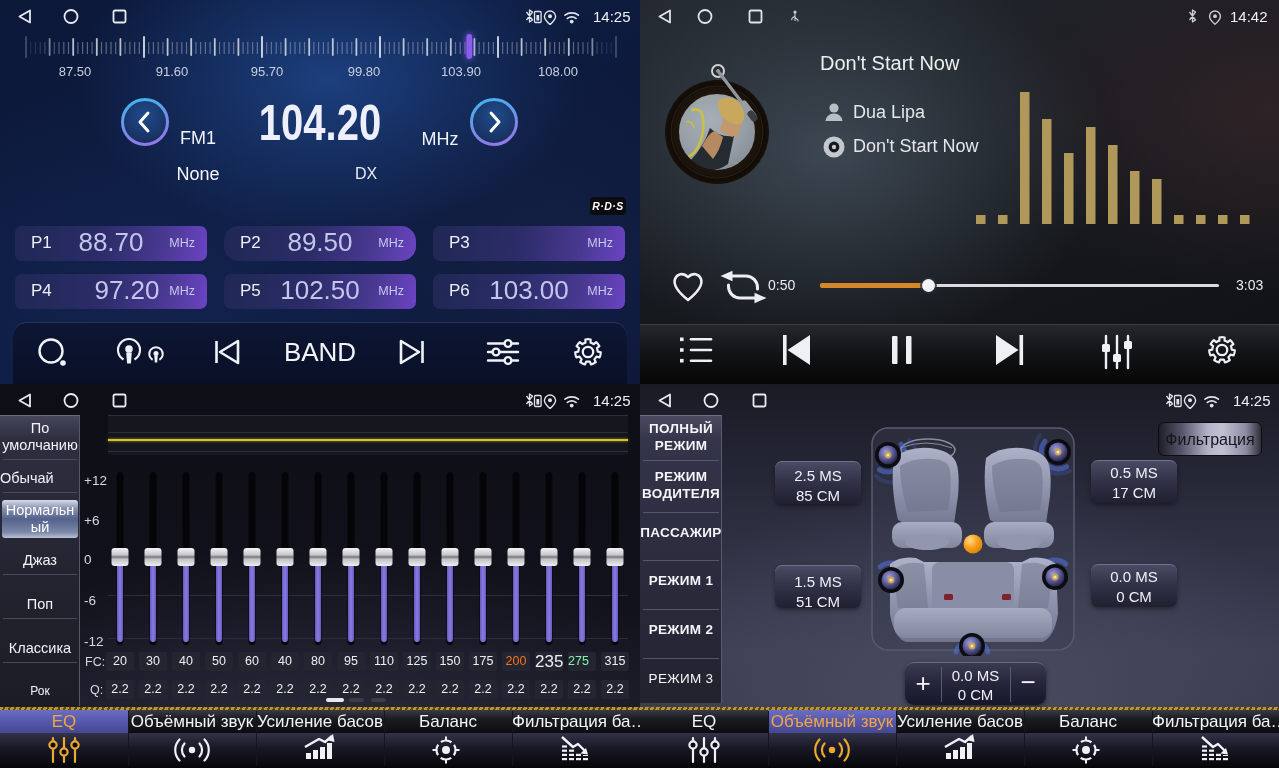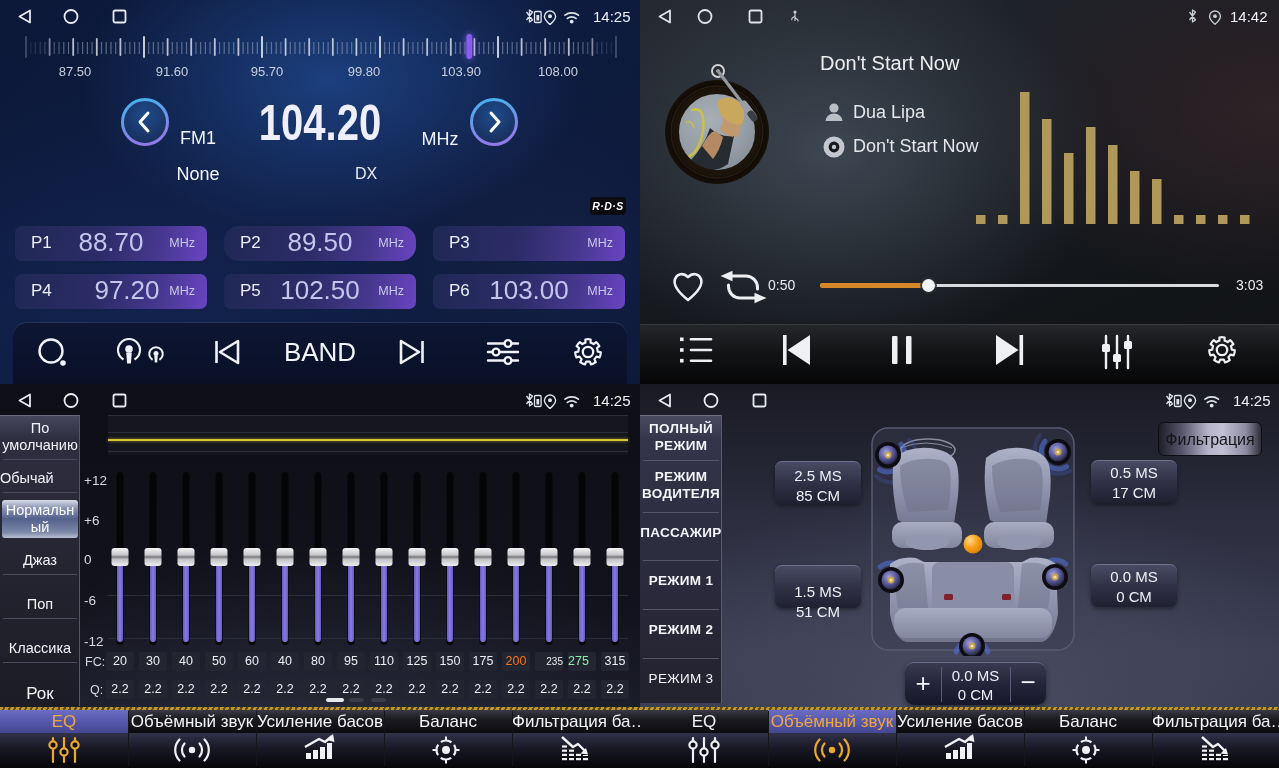--- a/index.html
+++ b/index.html
@@ -419,21 +419,21 @@
       <div class="abs" style="left:0;top:86px;width:80px;text-align:left;font-size:14.5px;color:#f2f3f8">Обычай</div>
       <div class="abs" style="left:3px;top:108px;width:74px;border-top:1px solid #4a4a5c"></div>
       <div class="abs" style="left:2px;top:116px;width:76px;height:38px;border-radius:3px;background:linear-gradient(180deg,#d8dce8 0%,#8893b2 22%,#54618c 50%,#7c88a8 85%,#bac1d4 100%);"></div>
       <div class="abs" style="left:0;top:118px;width:80px;text-align:center;font-size:14.5px;line-height:17px;color:#fff">Нормальн<br>ый</div>
       <div class="abs" style="left:0;top:168px;width:80px;text-align:center;font-size:14.5px;color:#f2f3f8">Джаз</div>
       <div class="abs" style="left:3px;top:190px;width:74px;border-top:1px solid #4a4a5c"></div>
       <div class="abs" style="left:0;top:212px;width:80px;text-align:center;font-size:14.5px;color:#f2f3f8">Поп</div>
       <div class="abs" style="left:3px;top:234px;width:74px;border-top:1px solid #4a4a5c"></div>
       <div class="abs" style="left:0;top:256px;width:80px;text-align:center;font-size:14.5px;color:#f2f3f8">Классика</div>
       <div class="abs" style="left:3px;top:278px;width:74px;border-top:1px solid #4a4a5c"></div>
-      <div class="abs" style="left:0;top:300px;width:80px;text-align:center;font-size:17px;color:#f2f3f8">Рок</div>
+      <div class="abs" style="left:0;top:300px;width:80px;text-align:center;font-size:12px;color:#f2f3f8">Рок</div>
       <div class="abs" style="left:108px;top:31px;width:520px;height:40px;background:#16161e;border-top:1px solid #2e2e38"></div>
       <div class="abs" style="left:108px;top:48px;width:520px;height:1px;background:#2e2e38"></div>
       <div class="abs" style="left:108px;top:67px;width:520px;height:1px;background:#2e2e38"></div>
       <div class="abs" style="left:108px;top:54.5px;width:520px;height:2px;background:#cfc52e;box-shadow:0 0 3px rgba(216,204,46,0.7)"></div>
       <div class="abs" style="left:84px;top:89px;width:28px;font-size:13.5px;color:#d8d8e2">+12</div>
       <div class="abs" style="left:84px;top:129px;width:28px;font-size:13.5px;color:#d8d8e2">+6</div>
       <div class="abs" style="left:84px;top:168px;width:28px;font-size:13.5px;color:#d8d8e2">0</div>
       <div class="abs" style="left:84px;top:209px;width:28px;font-size:13.5px;color:#d8d8e2">-6</div>
       <div class="abs" style="left:84px;top:250px;width:28px;font-size:13.5px;color:#d8d8e2">-12</div>
       <div class="abs" style="left:85px;top:271px;font-size:12.5px;color:#d8d8e2">FC:</div>
@@ -510,21 +510,21 @@
       <div class="abs" style="left:205px;top:268px;width:28px;height:19px;background:#232531;border-radius:2px;text-align:center;font-size:12.5px;line-height:19px;color:#eceef4">50</div>
       <div class="abs" style="left:238px;top:268px;width:28px;height:19px;background:#232531;border-radius:2px;text-align:center;font-size:12.5px;line-height:19px;color:#eceef4">60</div>
       <div class="abs" style="left:271px;top:268px;width:28px;height:19px;background:#232531;border-radius:2px;text-align:center;font-size:12.5px;line-height:19px;color:#eceef4">40</div>
       <div class="abs" style="left:304px;top:268px;width:28px;height:19px;background:#232531;border-radius:2px;text-align:center;font-size:12.5px;line-height:19px;color:#eceef4">80</div>
       <div class="abs" style="left:337px;top:268px;width:28px;height:19px;background:#232531;border-radius:2px;text-align:center;font-size:12.5px;line-height:19px;color:#eceef4">95</div>
       <div class="abs" style="left:370px;top:268px;width:28px;height:19px;background:#232531;border-radius:2px;text-align:center;font-size:12.5px;line-height:19px;color:#eceef4">110</div>
       <div class="abs" style="left:403px;top:268px;width:28px;height:19px;background:#232531;border-radius:2px;text-align:center;font-size:12.5px;line-height:19px;color:#eceef4">125</div>
       <div class="abs" style="left:436px;top:268px;width:28px;height:19px;background:#232531;border-radius:2px;text-align:center;font-size:12.5px;line-height:19px;color:#eceef4">150</div>
       <div class="abs" style="left:469px;top:268px;width:28px;height:19px;background:#232531;border-radius:2px;text-align:center;font-size:12.5px;line-height:19px;color:#eceef4">175</div>
       <div class="abs" style="left:502px;top:268px;width:28px;height:19px;background:#232531;border-radius:2px;text-align:center;font-size:12.5px;line-height:19px;color:#f97316">200</div>
-      <div class="abs" style="left:535px;top:268px;width:28px;height:19px;background:#232531;border-radius:2px;text-align:right;font-size:10px;line-height:19px;color:#eceef4">235</div>
+      <div class="abs" style="left:535px;top:268px;width:28px;height:19px;background:#232531;border-radius:2px;text-align:right;font-size:17px;line-height:19px;color:#eceef4">235</div>
       <div class="abs" style="left:568px;top:268px;width:28px;height:19px;background:#232531;border-radius:2px;text-align:left;font-size:12.5px;line-height:19px;color:#86efac">275</div>
       <div class="abs" style="left:601px;top:268px;width:28px;height:19px;background:#232531;border-radius:2px;text-align:center;font-size:12.5px;line-height:19px;color:#eceef4">315</div>
       <div class="abs" style="left:106px;top:296px;width:28px;height:19px;background:#232531;border-radius:2px;text-align:center;font-size:12.5px;line-height:19px;color:#eceef4">2.2</div>
       <div class="abs" style="left:139px;top:296px;width:28px;height:19px;background:#232531;border-radius:2px;text-align:center;font-size:12.5px;line-height:19px;color:#eceef4">2.2</div>
       <div class="abs" style="left:172px;top:296px;width:28px;height:19px;background:#232531;border-radius:2px;text-align:center;font-size:12.5px;line-height:19px;color:#eceef4">2.2</div>
       <div class="abs" style="left:205px;top:296px;width:28px;height:19px;background:#232531;border-radius:2px;text-align:center;font-size:12.5px;line-height:19px;color:#eceef4">2.2</div>
       <div class="abs" style="left:238px;top:296px;width:28px;height:19px;background:#232531;border-radius:2px;text-align:center;font-size:12.5px;line-height:19px;color:#eceef4">2.2</div>
       <div class="abs" style="left:271px;top:296px;width:28px;height:19px;background:#232531;border-radius:2px;text-align:center;font-size:12.5px;line-height:19px;color:#eceef4">2.2</div>
       <div class="abs" style="left:304px;top:296px;width:28px;height:19px;background:#232531;border-radius:2px;text-align:center;font-size:12.5px;line-height:19px;color:#eceef4">2.2</div>
       <div class="abs" style="left:337px;top:296px;width:28px;height:19px;background:#232531;border-radius:2px;text-align:center;font-size:12.5px;line-height:19px;color:#eceef4">2.2</div>
@@ -621,21 +621,21 @@
       <div class="abs" style="left:0;top:237px;width:82px;text-align:center;font-size:13.5px;font-weight:bold;line-height:17px;color:#f4f5f8;letter-spacing:0.3px">РЕЖИМ 2</div>
       <div class="abs" style="left:0;top:286px;width:82px;text-align:center;font-size:13.5px;font-weight:normal;line-height:17px;color:#f4f5f8;letter-spacing:0.3px">РЕЖИМ 3</div>
       <div class="abs" style="left:3px;top:76px;width:76px;border-top:1px solid #565668"></div>
       <div class="abs" style="left:3px;top:128px;width:76px;border-top:1px solid #565668"></div>
       <div class="abs" style="left:3px;top:176px;width:76px;border-top:1px solid #565668"></div>
       <div class="abs" style="left:3px;top:225px;width:76px;border-top:1px solid #565668"></div>
       <div class="abs" style="left:3px;top:274px;width:76px;border-top:1px solid #565668"></div>
       <div class="abs" style="left:518px;top:38px;width:104px;height:34px;border-radius:6px;background:linear-gradient(90deg,#1e1e28 0%,#56546a 22%,#b5b3c8 48%,#c2c0d4 62%,#8e8ca2 85%,#2e2e3a 100%);border:1px solid #0c0c12;text-align:center;font-size:16px;line-height:33px;color:#15151c">Фильтрация</div>
       <div class="abs" style="left:135px;top:77px;width:86px;height:43px;border-radius:8px;background:linear-gradient(180deg,#494b64 0%,#303146 50%,#1f2030 100%);border-top:1px solid #70728e;box-shadow:0 2px 4px rgba(0,0,0,0.4);border-radius:7px;text-align:center;color:#eef0f6;font-size:15px;line-height:20px;padding-top:4px">2.5 MS<br>85 СМ</div>
       <div class="abs" style="left:451px;top:76px;width:86px;height:43px;border-radius:8px;background:linear-gradient(180deg,#494b64 0%,#303146 50%,#1f2030 100%);border-top:1px solid #70728e;box-shadow:0 2px 4px rgba(0,0,0,0.4);border-radius:7px;text-align:center;color:#eef0f6;font-size:15px;line-height:20px;padding-top:2px">0.5 MS<br>17 СМ</div>
-      <div class="abs" style="left:135px;top:181px;width:86px;height:43px;border-radius:8px;background:linear-gradient(180deg,#494b64 0%,#303146 50%,#1f2030 100%);border-top:1px solid #70728e;box-shadow:0 2px 4px rgba(0,0,0,0.4);border-radius:7px;text-align:center;color:#eef0f6;font-size:15px;line-height:20px;padding-top:16px">1.5 MS<br>51 СМ</div>
+      <div class="abs" style="left:135px;top:181px;width:86px;height:43px;border-radius:8px;background:linear-gradient(180deg,#494b64 0%,#303146 50%,#1f2030 100%);border-top:1px solid #70728e;box-shadow:0 2px 4px rgba(0,0,0,0.4);border-radius:7px;text-align:center;color:#eef0f6;font-size:15px;line-height:20px;padding-top:6px">1.5 MS<br>51 СМ</div>
       <div class="abs" style="left:451px;top:180px;width:86px;height:43px;border-radius:8px;background:linear-gradient(180deg,#494b64 0%,#303146 50%,#1f2030 100%);border-top:1px solid #70728e;box-shadow:0 2px 4px rgba(0,0,0,0.4);border-radius:7px;text-align:center;color:#eef0f6;font-size:15px;line-height:20px;padding-top:2px">0.0 MS<br>0 СМ</div>
       <svg class="abs" style="left:230px;top:42px" width="206" height="230" viewBox="0 0 206 230">
 <defs>
 <linearGradient id="st" x1="0" y1="0" x2="0" y2="1">
             <stop offset="0" stop-color="#adb2c8"></stop>
             <stop offset="0.6" stop-color="#8a8ea8"></stop>
             <stop offset="1" stop-color="#71758c"></stop>
           </linearGradient>
 <linearGradient id="st2" x1="0" y1="0" x2="0" y2="1">
             <stop offset="0" stop-color="#a8acc2"></stop>

